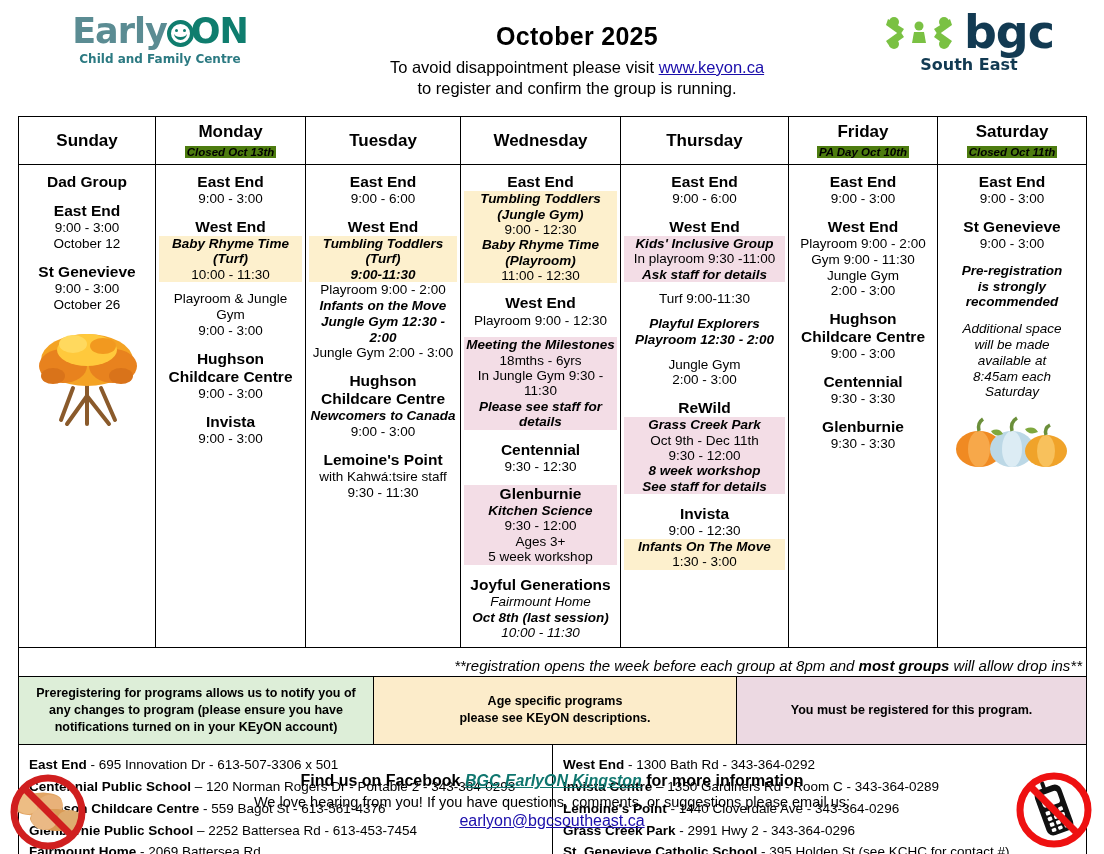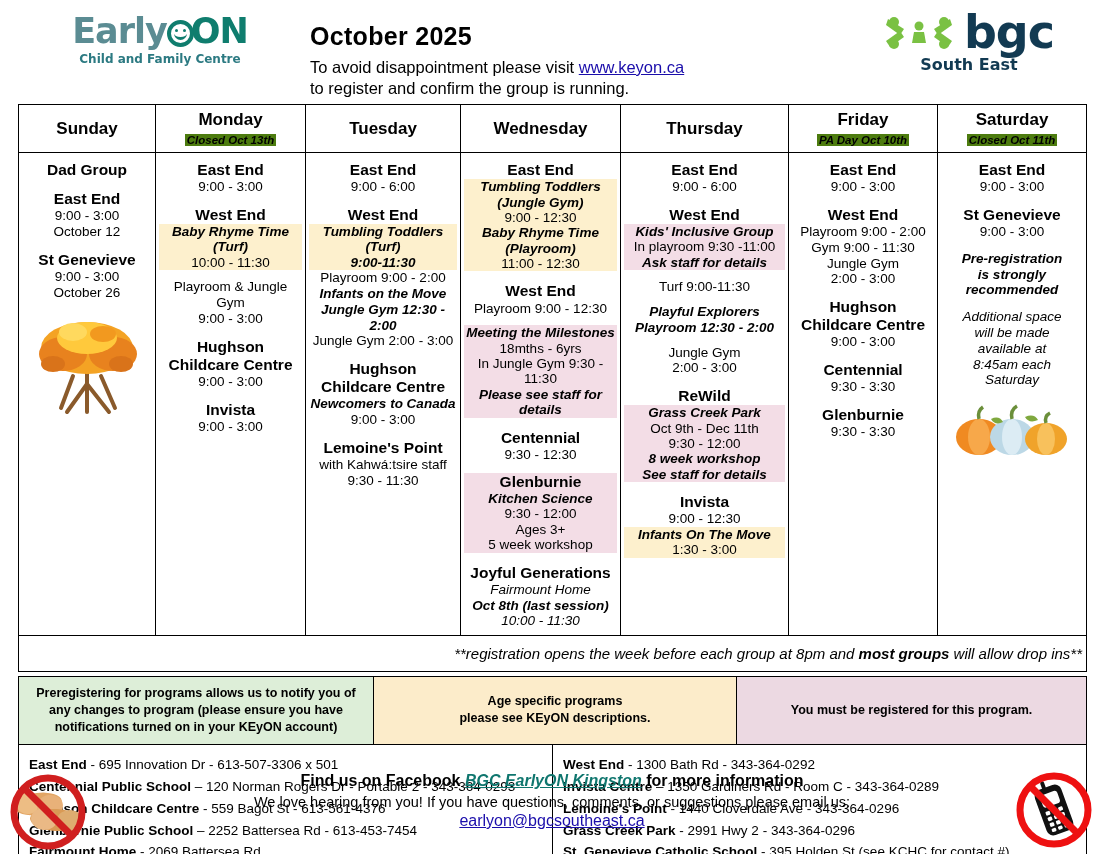--- a/index.html
+++ b/index.html
@@ -32,36 +32,36 @@
   }
   .smiley::before { left: 4px; } .smiley::after { right: 4px; }
   .smiley-mouth {
     position: absolute; left: 3px; top: 7px; width: 13px; height: 9px;
     border-bottom: 3px solid #0f7d6e; border-radius: 0 0 10px 10px;
   }
   .logo-left .tagline {
     font-family: "DejaVu Sans", sans-serif;
     font-size: 12px; font-weight: bold; color: #2c7a82; margin-top: 3px; text-align: center;
   }
-  .header-center { flex: 1; text-align: left; padding-top: 18px; }
+  .header-center { flex: 1; text-align: center; padding-top: 18px; }
   .month-title { font-size: 25px; font-weight: bold; letter-spacing: 0.3px; }
   .header-sub { font-size: 16.5px; line-height: 1.28; margin-top: 6px; }
   .header-sub a { color: #1a0dab; text-decoration: underline; }
   .logo-right { width: 250px; text-align: center; padding-top: 8px; }
   .bgc-row { display: flex; align-items: center; justify-content: center; gap: 10px; }
   .bgc-mark { width: 70px; height: 40px; }
   .bgc-word {
     font-family: "DejaVu Sans", sans-serif; font-size: 46px; font-weight: bold;
     color: #123a52; line-height: 0.9; letter-spacing: -1px;
   }
   .bgc-sub { font-family: "DejaVu Sans", sans-serif; font-size: 16px; font-weight: bold; color: #123a52; margin-top: 2px; }
 
   
   .cal {
-    position: absolute; left: 18px; top: 104px; width: 1068px;
+    position: absolute; left: 18px; top: 116px; width: 1068px;
     border-collapse: collapse; table-layout: fixed;
   }
   .cal td, .cal th { border: 1.5px solid #000; vertical-align: top; }
   .cal thead th { height: 48px; vertical-align: middle; text-align: center; padding: 2px; }
   .dow { font-size: 17px; font-weight: bold; }
   .dow-note {
     font-size: 11.5px; font-weight: bold; font-style: italic;
     background: #4d7c0f; display: inline-block; padding: 0 2px; margin-top: 1px;
   }
   .daycell { text-align: center; padding: 8px 3px 6px 3px; font-size: 13.5px; line-height: 1.17; height: 405px; }

